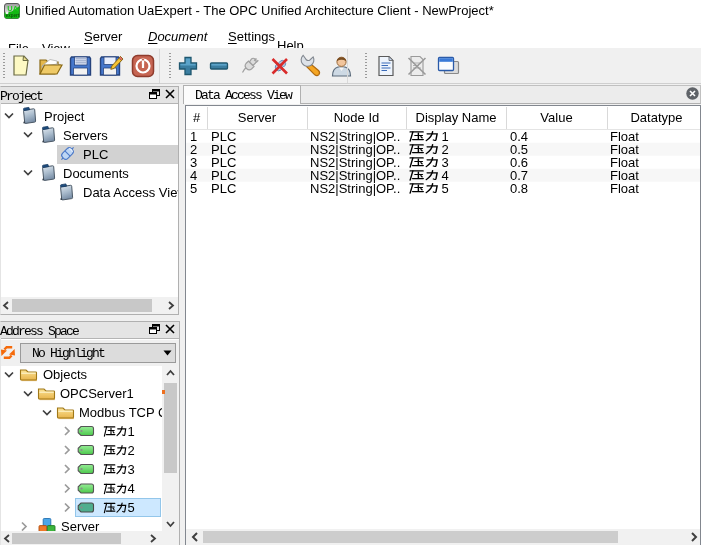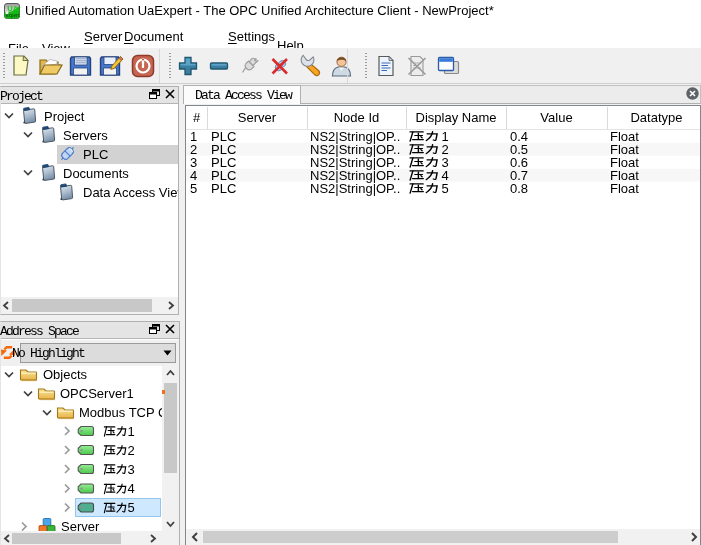--- a/index.html
+++ b/index.html
@@ -44,21 +44,21 @@
   <text x="8.7" y="8.2" font-size="7.5" font-weight="bold" fill="#1dc91d" text-anchor="middle" font-family="Liberation Sans, sans-serif">UA</text>
   <circle cx="3" cy="9.8" r="1.5" fill="#efefef"></circle>
   <text x="8.6" y="14.2" font-size="4.5" font-weight="bold" fill="#0a5a0a" text-anchor="middle" font-family="Liberation Sans, sans-serif">expert</text>
 </svg>
 <div class="abs sans13" style="left:25px;top:3px;">Unified Automation UaExpert - The OPC Unified Architecture Client - NewProject*</div>
 
 <div class="abs" style="left:0;top:26px;width:701px;height:22px;background:#ffffff;"></div>
 <div class="abs sans13" style="left:8px;top:29px;margin-top:12px;"><span class="u">F</span>ile</div>
 <div class="abs sans13" style="left:42px;top:41px;"><span class="u">V</span>iew</div>
 <div class="abs sans13" style="left:84px;top:29px;"><span class="u">S</span>erver</div>
-<div class="abs sans13" style="left:124px;top:29px;"><span class="u">D</span>ocument</div>
+<div class="abs sans13" style="left:148px;top:29px;font-style:italic;"><span class="u">D</span>ocument</div>
 <div class="abs sans13" style="left:228px;top:29px;"><span class="u">S</span>ettings</div>
 <div class="abs sans13" style="left:277px;top:38px;"><span class="u">H</span>elp</div>
 
 <div class="abs" style="left:0;top:48px;width:701px;height:36px;background:#f0f0f0;border-bottom:1px solid #cfcfcf;"></div>
 
 <div class="abs" style="left:3px;top:53px;width:2px;height:26px;background:repeating-linear-gradient(to bottom,#9a9a9a 0 1px,#f0f0f0 1px 3px);"></div>
 
 <svg class="abs" style="left:9px;top:54px;" width="24" height="24" viewBox="0 0 24 24">
   <path d="M5 2 L15 2 L19 6.5 L17 21 L5 21 Z" fill="#fdf9c4" stroke="#6b6b45" stroke-width="1.2"></path>
   <path d="M14.5 2 L19 6.5 L14 6.5 Z" fill="#e8dc8a" stroke="#6b6b45" stroke-width="1"></path>
@@ -245,21 +245,21 @@
 <div class="abs" style="left:1px;top:340px;width:178px;height:26px;background:#f0f0f0;"></div>
 <svg class="abs" style="left:0px;top:344px;" width="16" height="17" viewBox="0 0 16 17">
   <g stroke="#f56a0a" stroke-width="2.4" fill="none">
     <path d="M12.2 3.2 L6.6 3.2 L4.4 5.5"></path>
     <path d="M3.8 13.8 L9.4 13.8 L11.6 11.5"></path>
   </g>
   <path d="M7 6.4 L1.4 12 L1 5.6 Z" fill="#f56a0a"></path>
   <path d="M9 10.6 L14.6 5 L15 11.4 Z" fill="#f56a0a"></path>
 </svg>
 <div class="abs" style="left:20px;top:343px;width:156px;height:20px;background:#dcdcdc;border:1px solid #9a9a9a;"></div>
-<div class="abs mono" style="left:12px;top:346px;">No Highlight</div>
+<div class="abs mono" style="left:32px;top:346px;">No Highlight</div>
 <svg class="abs" style="left:163px;top:350px;" width="9" height="6" viewBox="0 0 9 6">
     <path d="M0.5 0.5 L8.5 0.5 L4.5 5.5 Z" fill="#000"></path>
   </svg>
 <svg class="abs" style="left:1px;top:366px;width:161px;height:165px;" viewBox="1 366 161 165" font-family="Liberation Sans, sans-serif" font-size="13">
   <defs>
     <linearGradient id="foldg" x1="0" y1="0" x2="0" y2="1">
       <stop offset="0" stop-color="#fbe293"></stop>
         <stop offset="1" stop-color="#e8b54d"></stop>
     </linearGradient>
     <linearGradient id="tagg" x1="0" y1="0" x2="0" y2="1">

